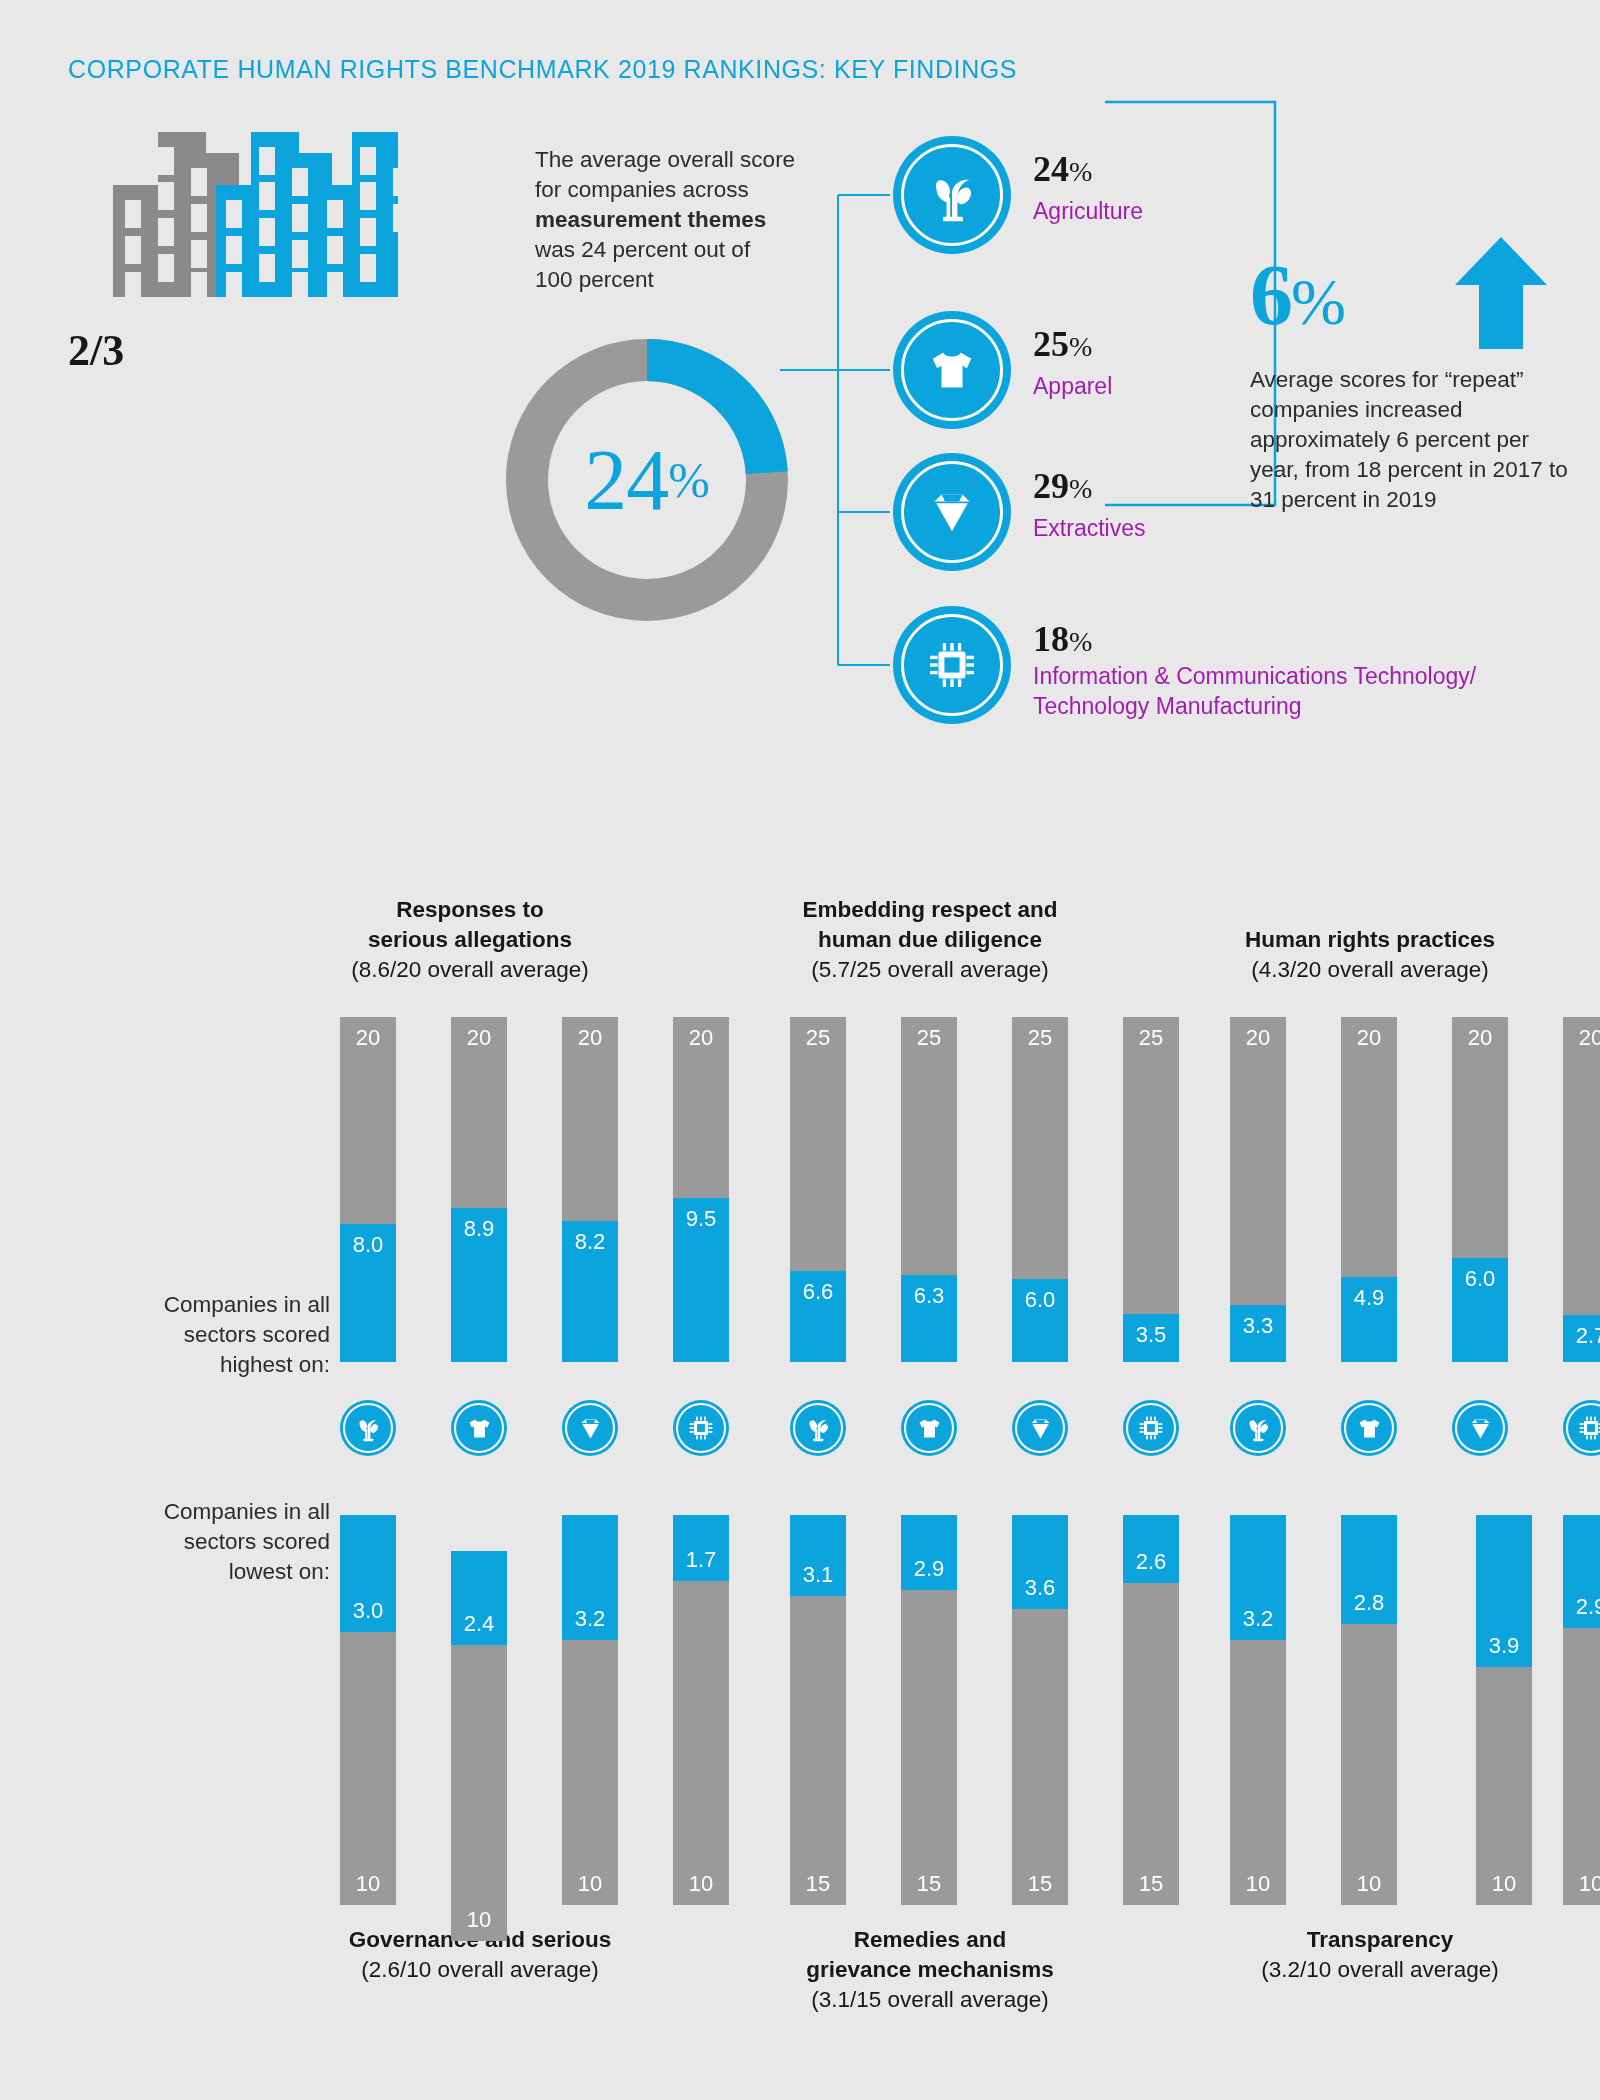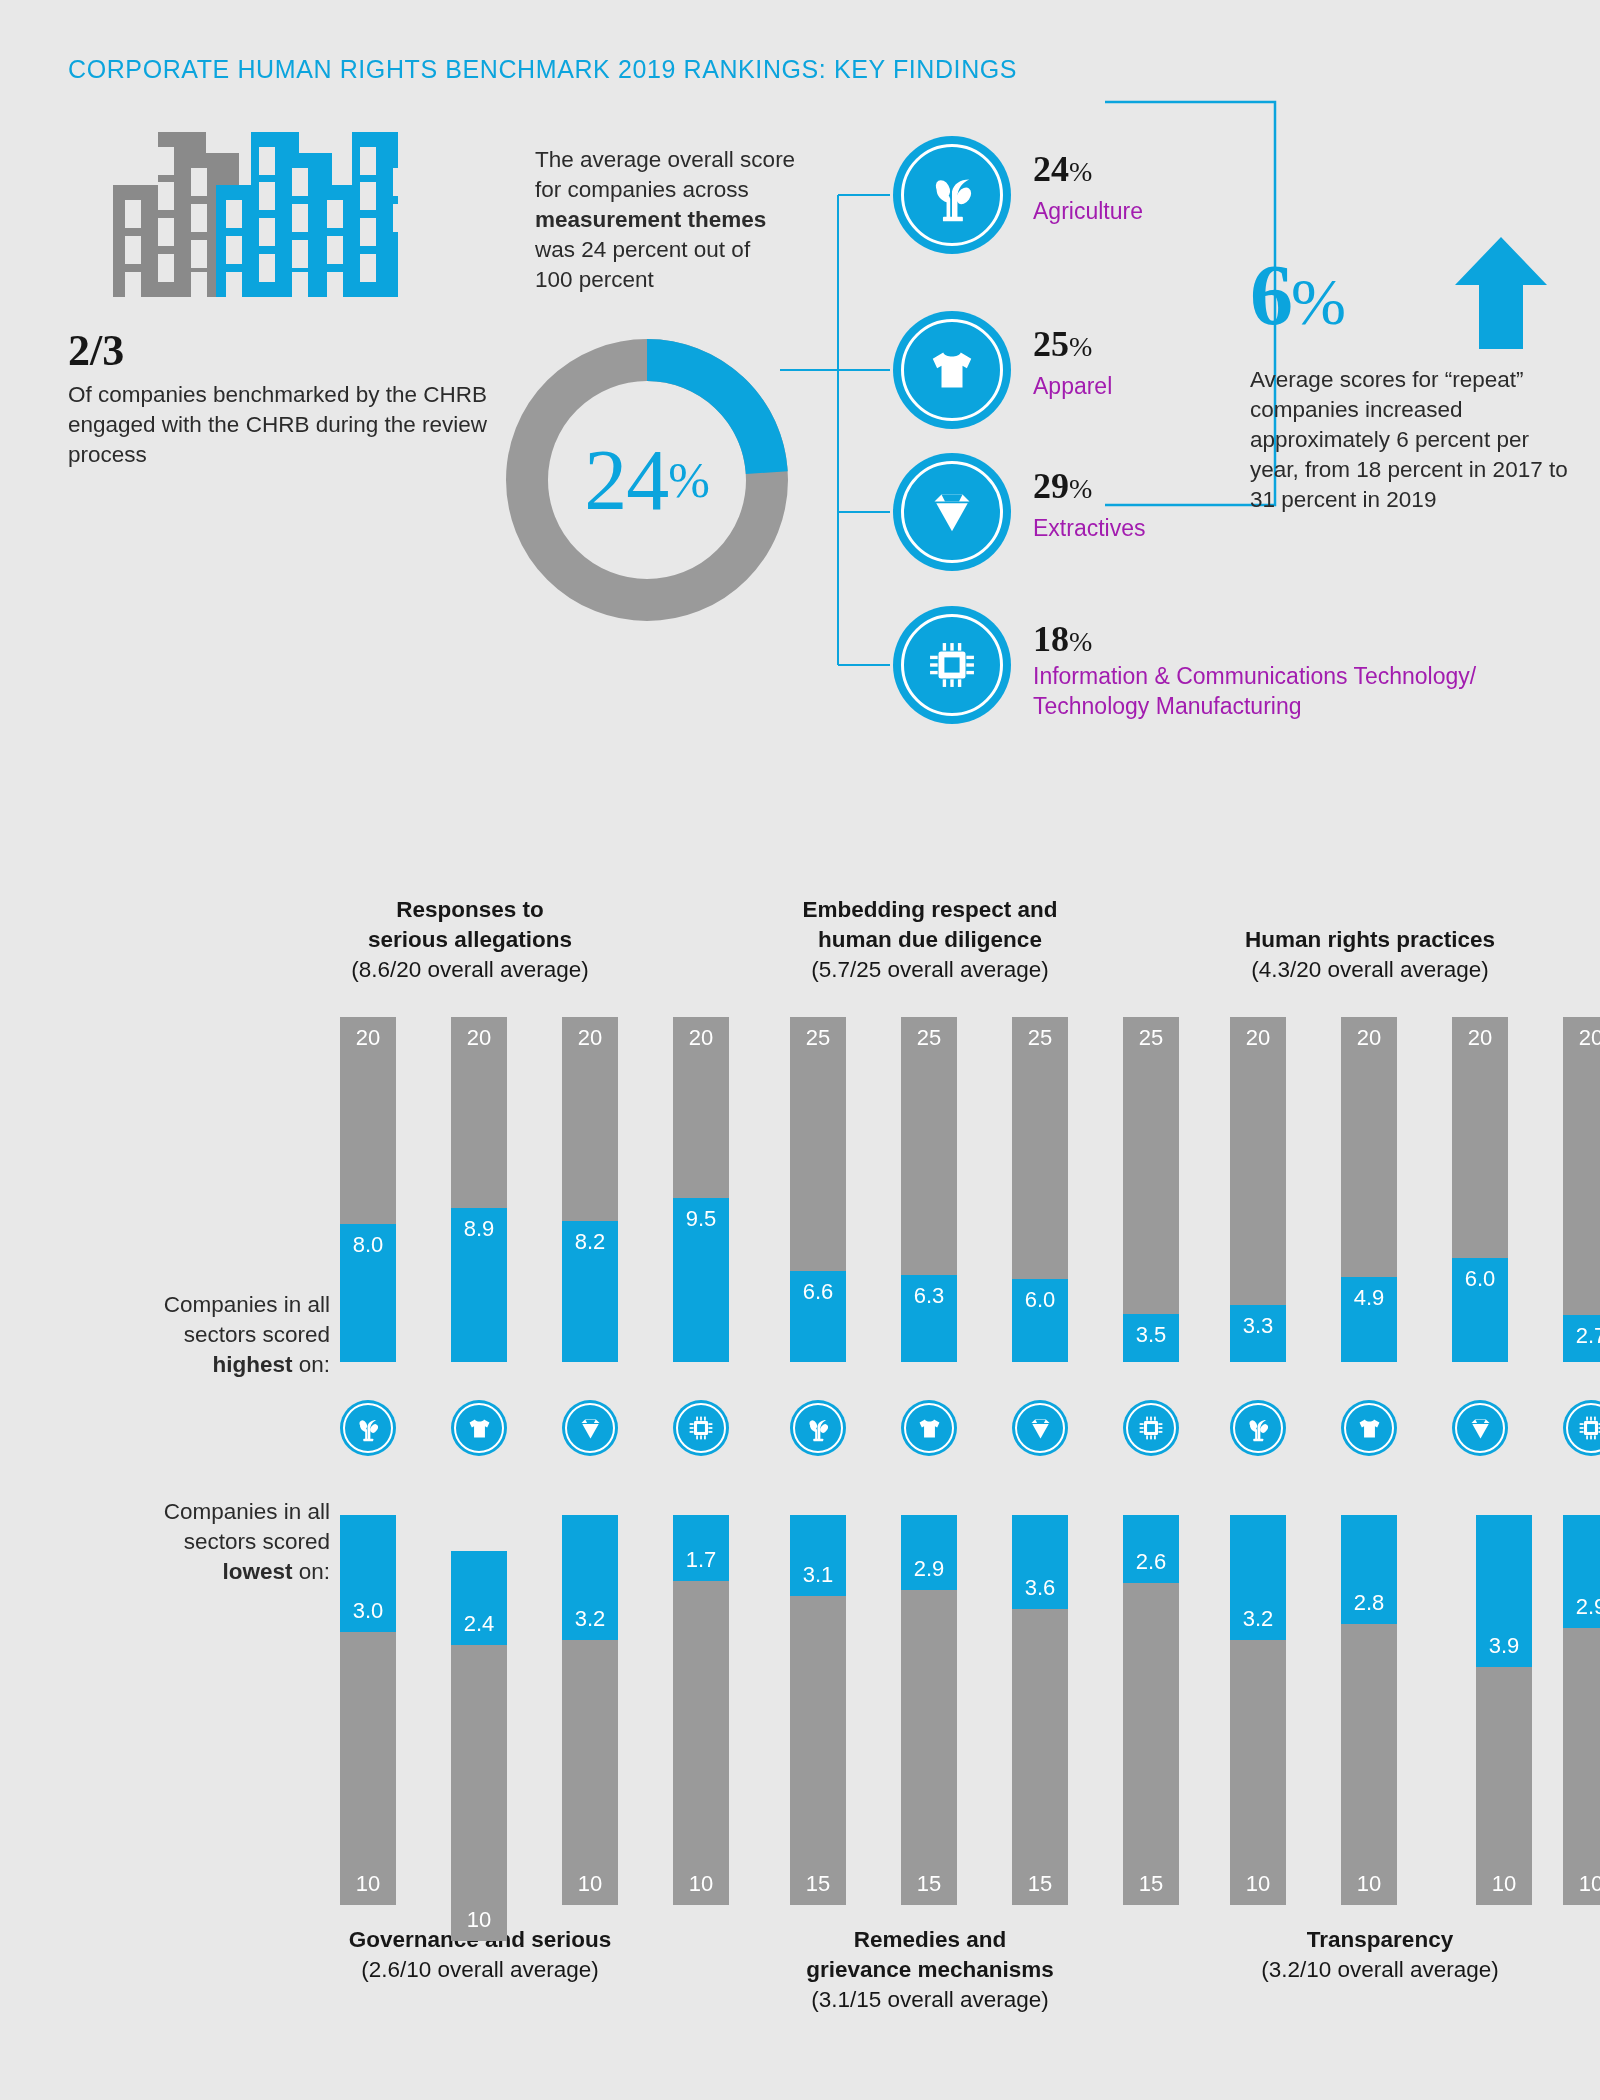--- a/index.html
+++ b/index.html
@@ -99,21 +99,21 @@
     position:absolute;text-align:center;
     font-size:22.5px;line-height:30px;color:#171717;
   }
   .grp-title .hd{font-weight:700;display:block;}
   .grp-title .sub{font-weight:400;display:block;}
 
   .sidelabel{
     position:absolute;text-align:right;
     font-size:22.5px;line-height:30px;color:#2b2b2b;width:260px;
   }
-  .sidelabel b{font-weight:700;}
+  .sidelabel b{font-weight:400;}
 
   .bar{position:absolute;width:56px;}
   .bar .seg{position:absolute;left:0;width:56px;}
   .bar .v{
     position:absolute;left:0;width:56px;
     color:#fff;font-size:22px;text-align:center;
   }
 
   .smallring{
     position:absolute;width:56px;height:56px;border-radius:50%;
@@ -180,21 +180,20 @@
           <rect x="292" y="60" width="16" height="28"></rect>
           <rect x="292" y="96" width="16" height="28"></rect>
           <rect x="292" y="132" width="16" height="28"></rect>
         <rect x="325" y="46" width="10" height="28"></rect>
           <rect x="325" y="82" width="10" height="28"></rect>
       </g>
     </svg>
   </div>
 
   <div class="frac">2/3</div>
-  <div class="frac-note">Of companies benchmarked by the CHRB engaged with the CHRB during the review process</div>
 
   <div class="avg-note">
     <span>The average overall score</span><br>
     <span>for companies across</span><br>
     <b>measurement themes</b><br>
     <span>was 24 percent out of</span><br>
     <span>100 percent</span>
   </div>
 
   <div class="donut">

